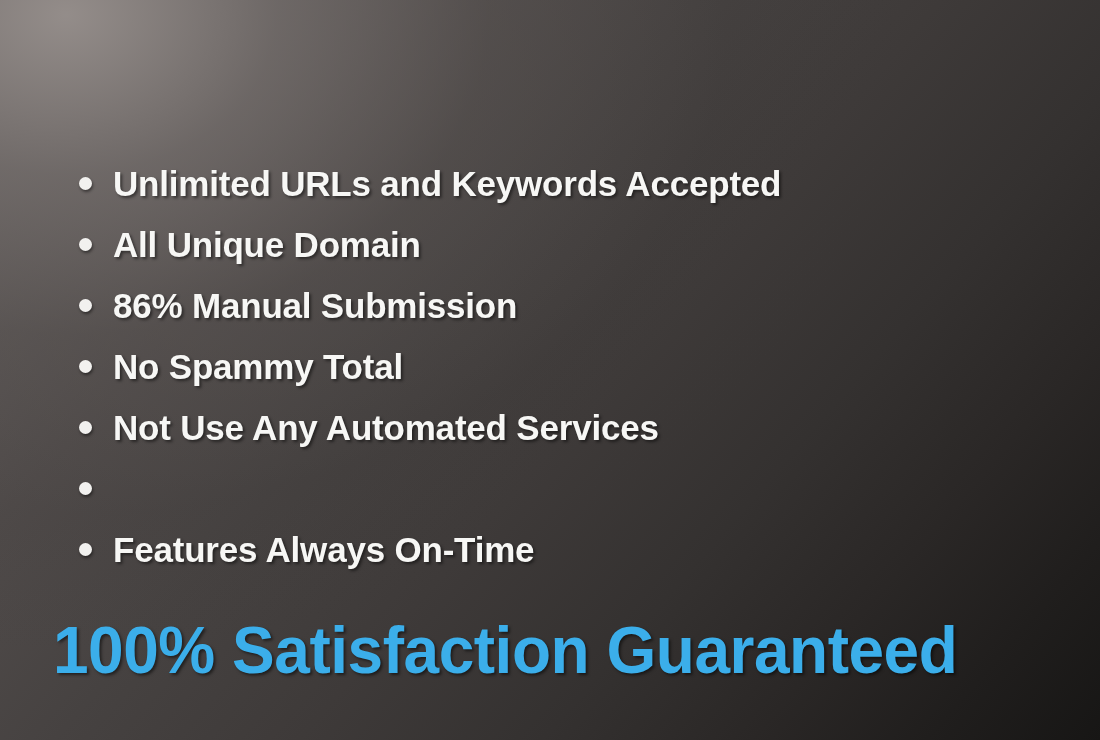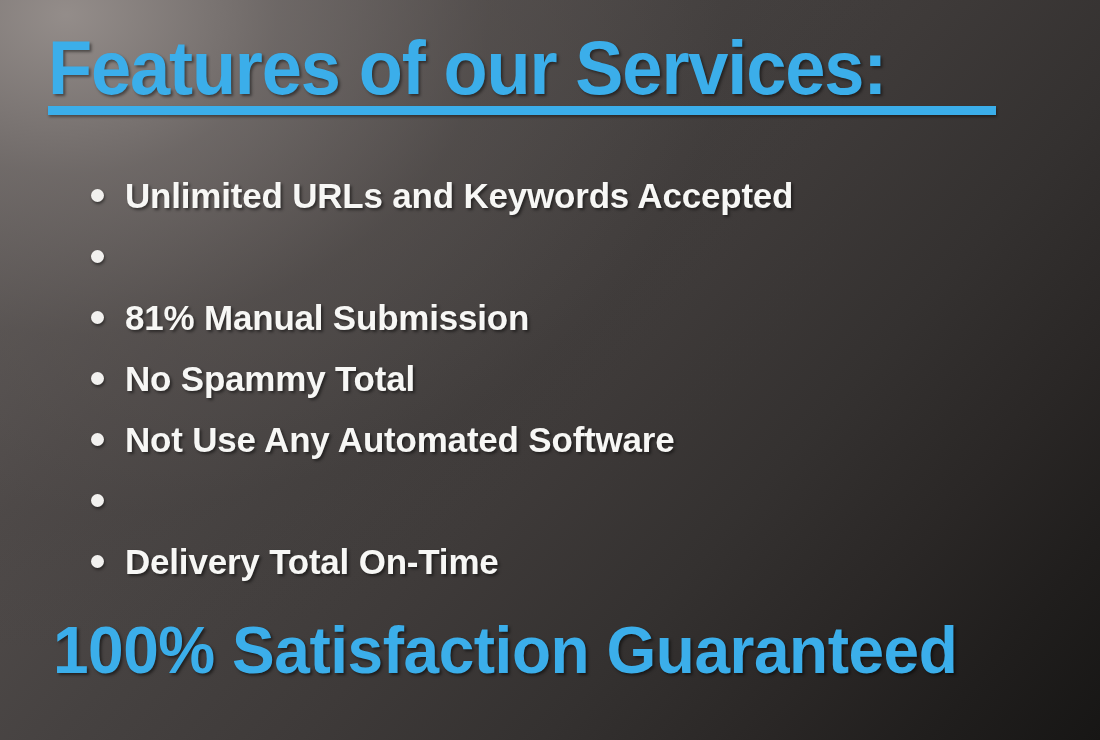--- a/index.html
+++ b/index.html
@@ -71,21 +71,21 @@
     height: 9px;
     background: #3baeea;
     box-shadow: 1px 2px 3px rgba(0,0,0,0.40);
   }
 
   
   #feature-list {
     position: absolute;
     left: 72px;
     top: 160px;
-    margin: 12px;
+    margin: 0;
     padding: 0;
     list-style: none;
     width: 960px;
   }
 
   #feature-list li {
     position: relative;
     height: 61px;
     line-height: 47px;
     padding-left: 41px;
@@ -126,49 +126,46 @@
     transform: scaleX(0.97);
     transform-origin: left center;
     text-shadow: 2px 2px 3px rgba(0,0,0,0.50);
   }
 </style>
 </head>
 <body>
 
 <div id="slide">
 
-  <div id="title-block">
-    <h1 id="slide-title">Features of our Services:</h1>
-    <div id="title-underline"></div>
-  </div>
 
   <ul id="feature-list">
     <li>
       <span class="bullet-dot"></span>
       <span>Unlimited URLs and Keywords Accepted</span>
     </li>
     <li>
       <span class="bullet-dot"></span>
+      <span>All Unique Domain</span>
     </li>
     <li>
       <span class="bullet-dot"></span>
-      <span>81% Manual Submission</span>
+      <span>86% Manual Submission</span>
     </li>
     <li>
       <span class="bullet-dot"></span>
       <span>No Spammy Total</span>
     </li>
     <li>
       <span class="bullet-dot"></span>
-      <span>Not Use Any Automated Software</span>
+      <span>Not Use Any Automated Services</span>
     </li>
     <li>
       <span class="bullet-dot"></span>
     </li>
     <li>
       <span class="bullet-dot"></span>
-      <span>Delivery Total On-Time</span>
+      <span>Features Always On-Time</span>
     </li>
   </ul>
 
   <p id="tagline">100% Satisfaction Guaranteed</p>
 
 </div>
 
 </body></html>

